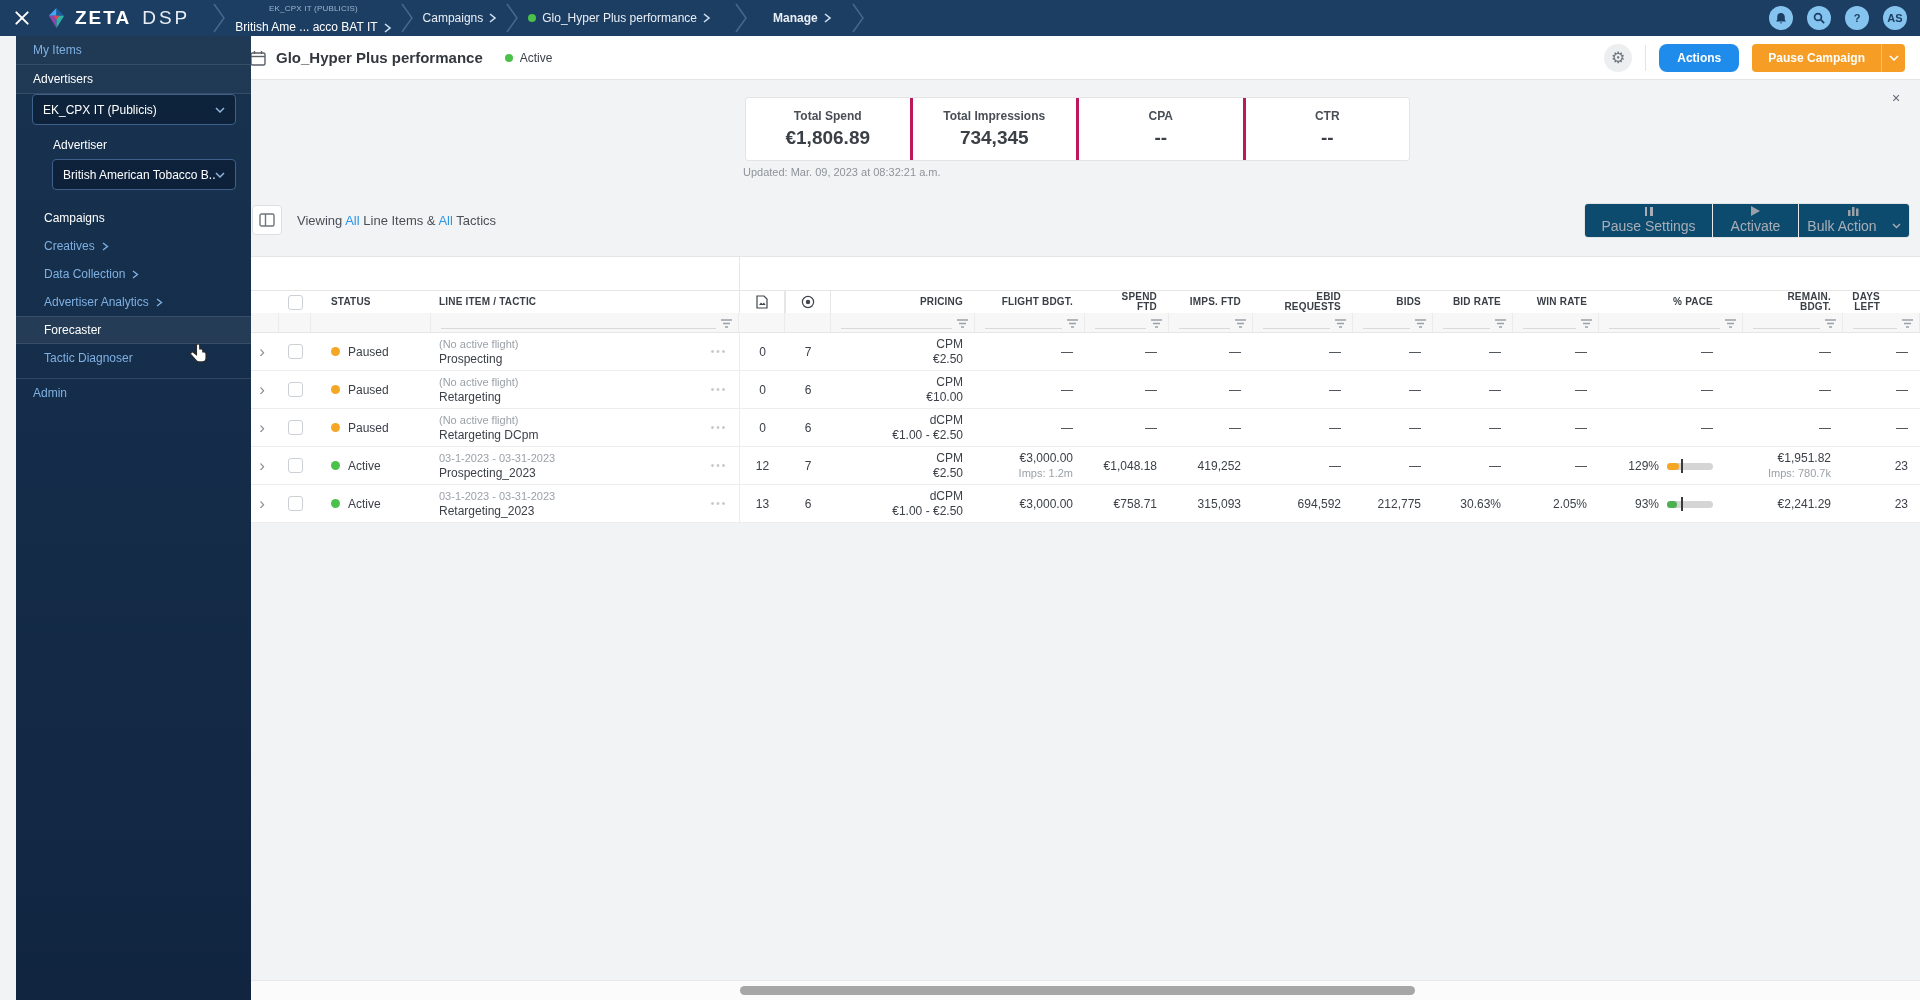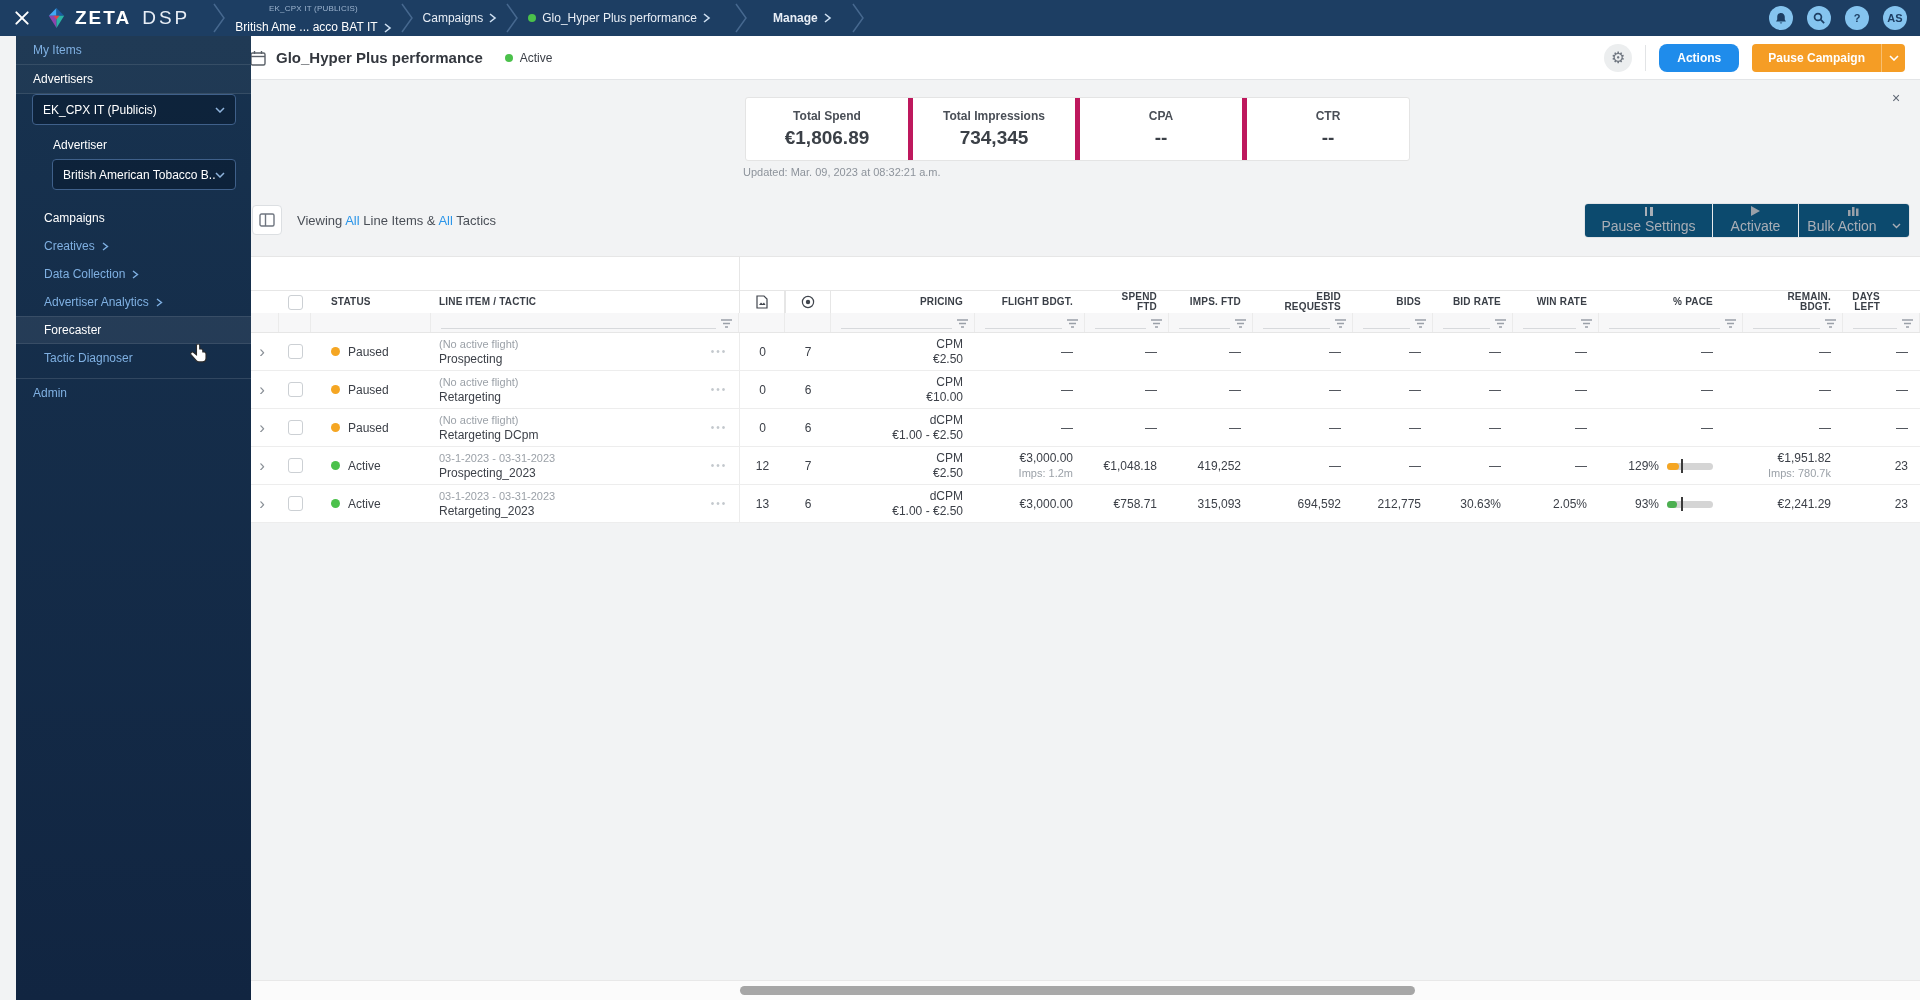--- a/index.html
+++ b/index.html
@@ -47,21 +47,21 @@
   .ph-right{margin-left:auto;display:flex;align-items:center;gap:13px}
   .gear-circ{width:28px;height:28px;border-radius:50%;background:#eceeef;color:#6f7680;display:flex;align-items:center;justify-content:center;font-size:16px;cursor:pointer}
   .ph-vdiv{width:1px;height:26px;background:#e2e4e6}
   .btn-blue{height:28px;padding:0 18px;background:#1f8ceb;color:#fff;font-size:12px;font-weight:bold;border:none;border-radius:8px;display:flex;align-items:center;cursor:pointer}
   .btn-orange{height:28px;background:#f59d25;color:#fff;font-size:12px;font-weight:bold;border:none;border-radius:4px;display:flex;align-items:center;cursor:pointer;overflow:hidden;padding:0}
   .btn-orange .bo-label{padding:0 16px}
   .btn-orange .bo-caret{width:24px;height:28px;display:flex;align-items:center;justify-content:center;border-left:1px solid rgba(255,255,255,.35)}
 
   
   .stats-card{position:absolute;left:745px;top:97px;width:665px;height:64px;background:#fff;border:1px solid #e4e4e4;border-radius:3px;display:flex;z-index:4}
-  .stat{flex:1;display:flex;flex-direction:column;align-items:center;justify-content:center;gap:4px;border-right:5px solid #be185d}
+  .stat{flex:1;display:flex;flex-direction:column;align-items:center;justify-content:center;gap:4px;border-right:3px solid #be185d}
   .stat:last-child{border-right:none}
   .stat-label{font-size:12px;color:#4a4f57;font-weight:bold}
   .stat-value{font-size:19px;font-weight:bold;color:#3b4047}
   .stats-updated{position:absolute;left:743px;top:166px;font-size:11px;color:#8d939b;z-index:4}
   .stats-close{position:absolute;left:1892px;top:90px;font-size:14px;color:#5e6673;cursor:pointer;z-index:4}
 
   
   .toolbar{position:absolute;left:245px;top:202px;width:1670px;height:36px;display:flex;align-items:center;z-index:4}
   .cols-btn{width:30px;height:30px;background:#fff;border:1px solid #dcdfe2;border-radius:4px;display:flex;align-items:center;justify-content:center;cursor:pointer;margin-left:7px}
   .viewing{font-size:13px;color:#4a4f57;margin-left:15px}

